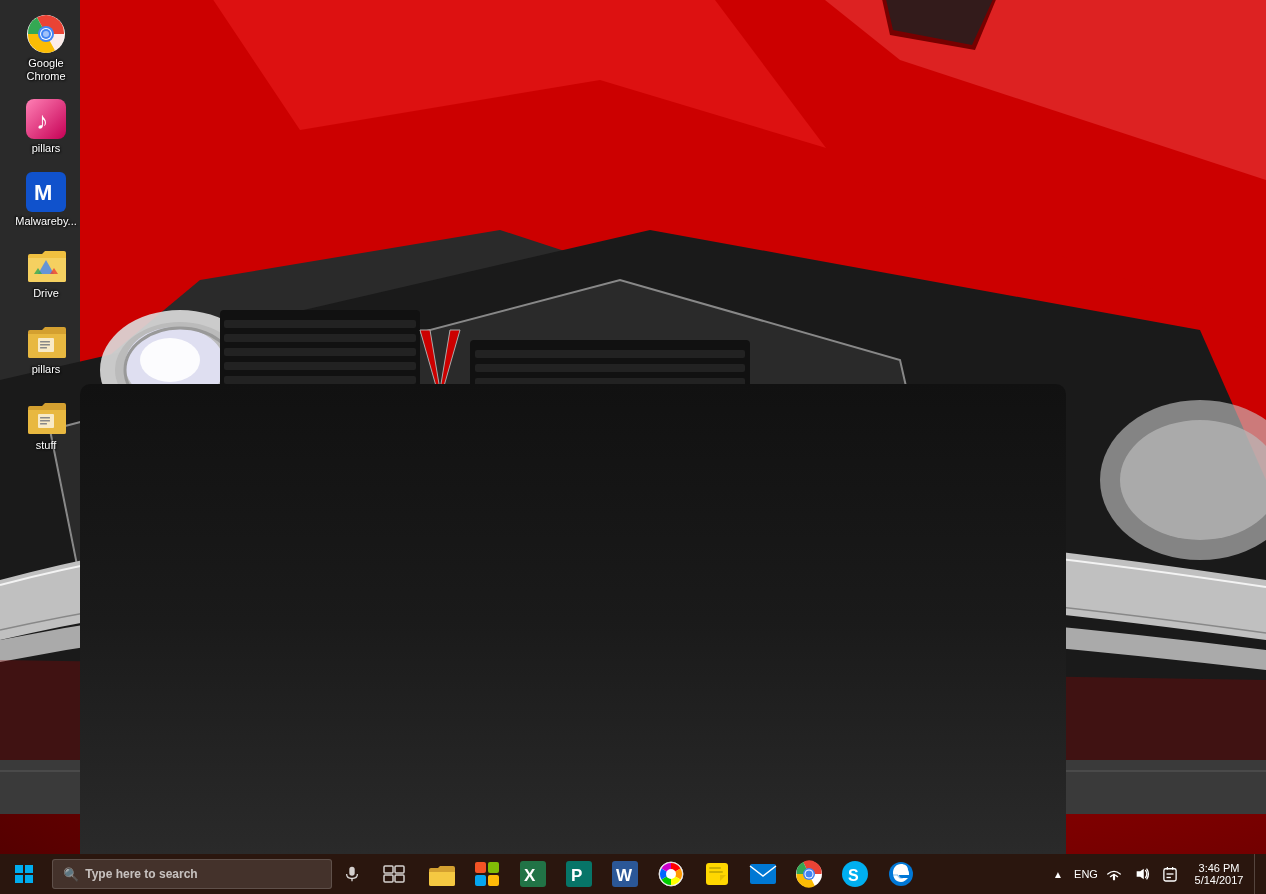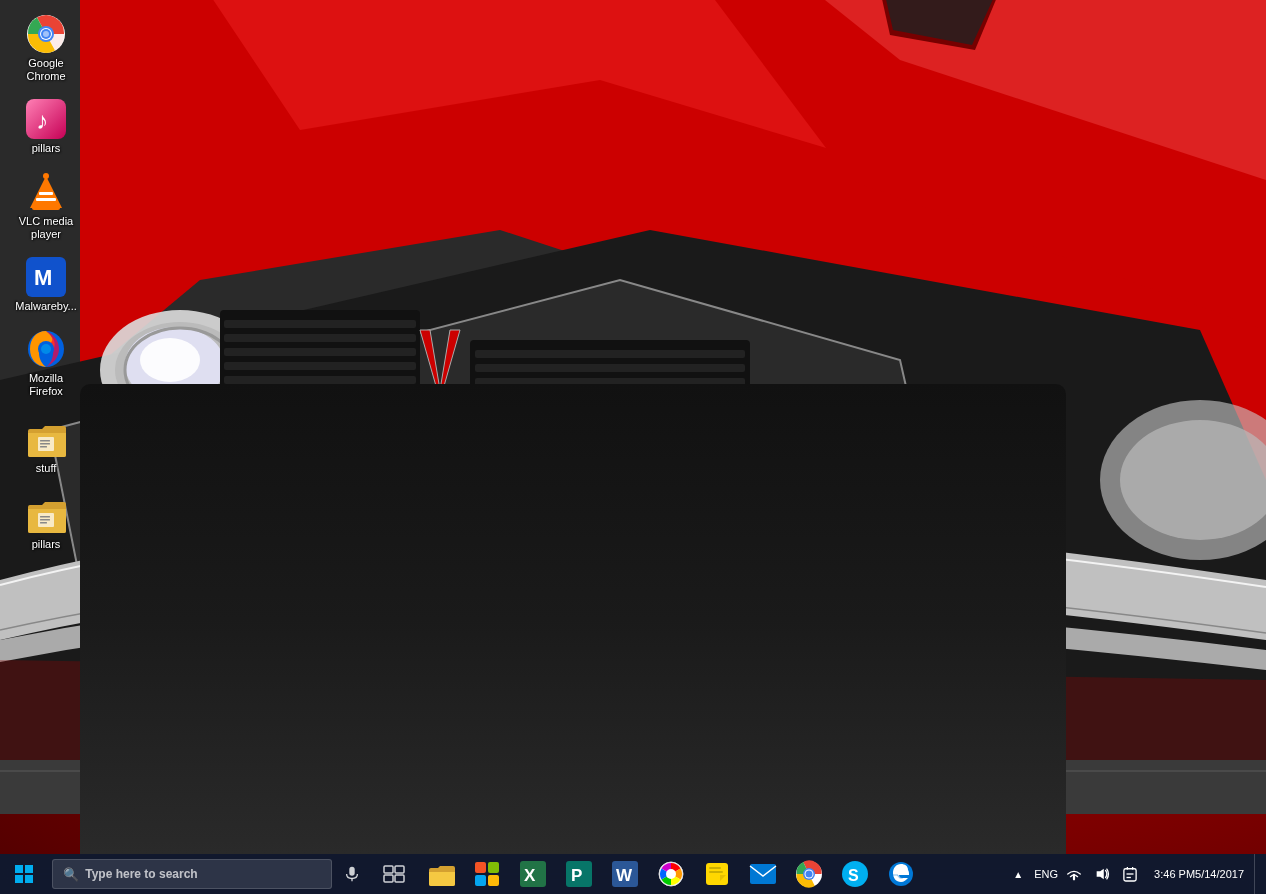--- a/index.html
+++ b/index.html
@@ -11,21 +11,21 @@
       font-family: 'Segoe UI', sans-serif;
       position: relative;
       user-select: none;
     }
 
     
     #desktop {
       width: 100%;
       height: 100%;
       position: relative;
-      background: #1d4ed8;
+      background: #c2410c;
       overflow: hidden;
     }
 
     
     #car-bg {
       position: absolute;
       top: 0; left: 0; right: 0; bottom: 40px;
       background: 
         radial-gradient(ellipse at 70% 30%, #cc1111 0%, #aa0000 30%, #880000 60%, #550000 100%),
         linear-gradient(180deg, #333 60%, #222 100%);
@@ -216,20 +216,21 @@
       display: flex;
       align-items: center;
       justify-content: center;
       cursor: pointer;
       font-size: 16px;
       color: white;
     }
 
     #clock {
       display: flex;
+      flex-direction: column;
       align-items: center;
       justify-content: center;
       color: white;
       font-size: 11px;
       padding: 0 10px;
       height: 40px;
       cursor: pointer;
       min-width: 70px;
     }
 
@@ -348,92 +349,75 @@
               <stop offset="100%" stop-color="#c60055"></stop>
             </linearGradient>
           </defs>
 
           <text x="10" y="30" font-size="24" fill="white">♪</text>
         </svg>
       </div>
       <span class="icon-label">pillars</span>
     </div>
 
-    <div class="desktop-icon">
-      <div class="icon-img">
-        <svg viewBox="0 0 40 40" width="40" height="40" xmlns="http://www.w3.org/2000/svg">
-
-          <polygon points="20,4 36,36 4,36" fill="#ff7800"></polygon>
-
-          <rect x="10" y="26" width="20" height="3" fill="white" rx="1"></rect>
-          <rect x="13" y="20" width="14" height="3" fill="white" rx="1"></rect>
-
-          <circle cx="20" cy="4" r="3" fill="#ff7800"></circle>
-
-          <rect x="6" y="33" width="28" height="5" fill="#ff7800" rx="2"></rect>
-        </svg>
-      </div>
-      <span class="icon-label">VLC media player</span>
-    </div>
 
     <div class="desktop-icon">
       <div class="icon-img">
         <svg viewBox="0 0 40 40" width="40" height="40" xmlns="http://www.w3.org/2000/svg">
           <rect width="40" height="40" rx="6" fill="#1052cc"></rect>
           <text x="8" y="28" font-size="22" font-weight="bold" fill="white" font-family="Arial">M</text>
         </svg>
       </div>
       <span class="icon-label">Malwareby...</span>
     </div>
 
-
     <div class="desktop-icon">
       <div class="icon-img">
-        <svg viewBox="0 0 40 40" width="40" height="40" xmlns="http://www.w3.org/2000/svg">
-
-          <circle cx="20" cy="20" r="18" fill="#0060df"></circle>
-
-          <path d="M20 2 C10 2 4 10 4 20 C4 30 10 37 20 38 C16 35 13 30 13 24 C13 18 17 14 22 13 C18 16 17 20 18 23 C20 19 25 17 28 19 C30 14 28 8 20 2 Z" fill="#ff9500"></path>
-          <path d="M20 2 C28 5 33 12 33 20 C33 28 27 35 20 38 C24 35 27 30 27 24 C27 20 25 17 22 15 C26 14 30 10 20 2 Z" fill="#ff0039" opacity="0.7"></path>
-
-          <circle cx="20" cy="20" r="8" fill="#0060df"></circle>
-          <circle cx="20" cy="20" r="5" fill="#00b3f4" opacity="0.5"></circle>
-        </svg>
-      </div>
-      <span class="icon-label">Mozilla Firefox</span>
-    </div>
+        <svg viewBox="0 0 40 36" width="40" height="36" xmlns="http://www.w3.org/2000/svg">
+
+          <path d="M2 10 Q2 8 4 8 L16 8 L19 5 L38 5 Q40 5 40 7 L40 34 Q40 36 38 36 L4 36 Q2 36 2 34 Z" fill="#f0c040"></path>
+          <path d="M2 12 L40 12 L40 34 Q40 36 38 36 L4 36 Q2 36 2 34 Z" fill="#f5d060"></path>
+
+          <polygon points="12,28 20,14 28,28" fill="#4285F4" opacity="0.8"></polygon>
+          <polygon points="8,28 16,28 12,22" fill="#34A853" opacity="0.8"></polygon>
+          <polygon points="24,28 32,28 28,22" fill="#EA4335" opacity="0.8"></polygon>
+        </svg>
+      </div>
+      <span class="icon-label">Drive</span>
+    </div>
+
 
     <div class="desktop-icon">
       <div class="icon-img" style="margin-top:4px;">
         <svg viewBox="0 0 40 36" width="40" height="36" xmlns="http://www.w3.org/2000/svg">
           <path d="M2 10 Q2 8 4 8 L16 8 L19 5 L38 5 Q40 5 40 7 L40 34 Q40 36 38 36 L4 36 Q2 36 2 34 Z" fill="#d4a030"></path>
           <path d="M2 12 L40 12 L40 34 Q40 36 38 36 L4 36 Q2 36 2 34 Z" fill="#e8b840"></path>
 
           <rect x="12" y="16" width="16" height="14" rx="1" fill="white" opacity="0.7"></rect>
           <rect x="14" y="19" width="10" height="1.5" rx="0.5" fill="#888"></rect>
           <rect x="14" y="22" width="10" height="1.5" rx="0.5" fill="#888"></rect>
           <rect x="14" y="25" width="7" height="1.5" rx="0.5" fill="#888"></rect>
         </svg>
       </div>
-      <span class="icon-label">stuff</span>
+      <span class="icon-label">pillars</span>
     </div>
 
     <div class="desktop-icon">
       <div class="icon-img" style="margin-top:4px;">
         <svg viewBox="0 0 40 36" width="40" height="36" xmlns="http://www.w3.org/2000/svg">
           <path d="M2 10 Q2 8 4 8 L16 8 L19 5 L38 5 Q40 5 40 7 L40 34 Q40 36 38 36 L4 36 Q2 36 2 34 Z" fill="#d4a030"></path>
           <path d="M2 12 L40 12 L40 34 Q40 36 38 36 L4 36 Q2 36 2 34 Z" fill="#e8b840"></path>
 
           <rect x="12" y="16" width="16" height="14" rx="1" fill="white" opacity="0.7"></rect>
           <rect x="14" y="19" width="10" height="1.5" rx="0.5" fill="#888"></rect>
           <rect x="14" y="22" width="10" height="1.5" rx="0.5" fill="#888"></rect>
           <rect x="14" y="25" width="7" height="1.5" rx="0.5" fill="#888"></rect>
         </svg>
       </div>
-      <span class="icon-label">pillars</span>
+      <span class="icon-label">stuff</span>
     </div>
 
 
   </div>
 
   <div id="taskbar">
 
     <div id="start-button">
       <svg viewBox="0 0 20 20" width="20" height="20" xmlns="http://www.w3.org/2000/svg">
         <rect x="1" y="1" width="8" height="8" fill="#00adef"></rect>

